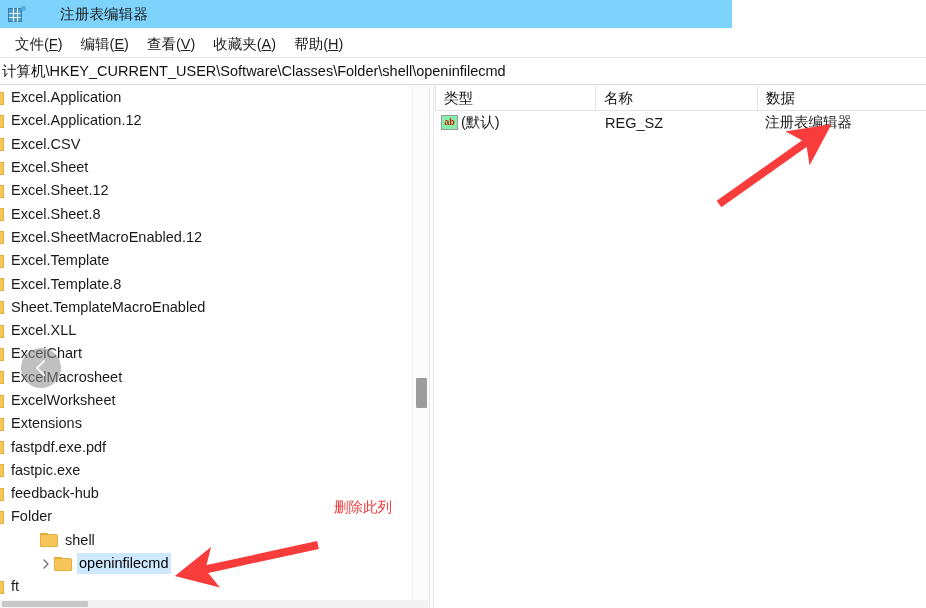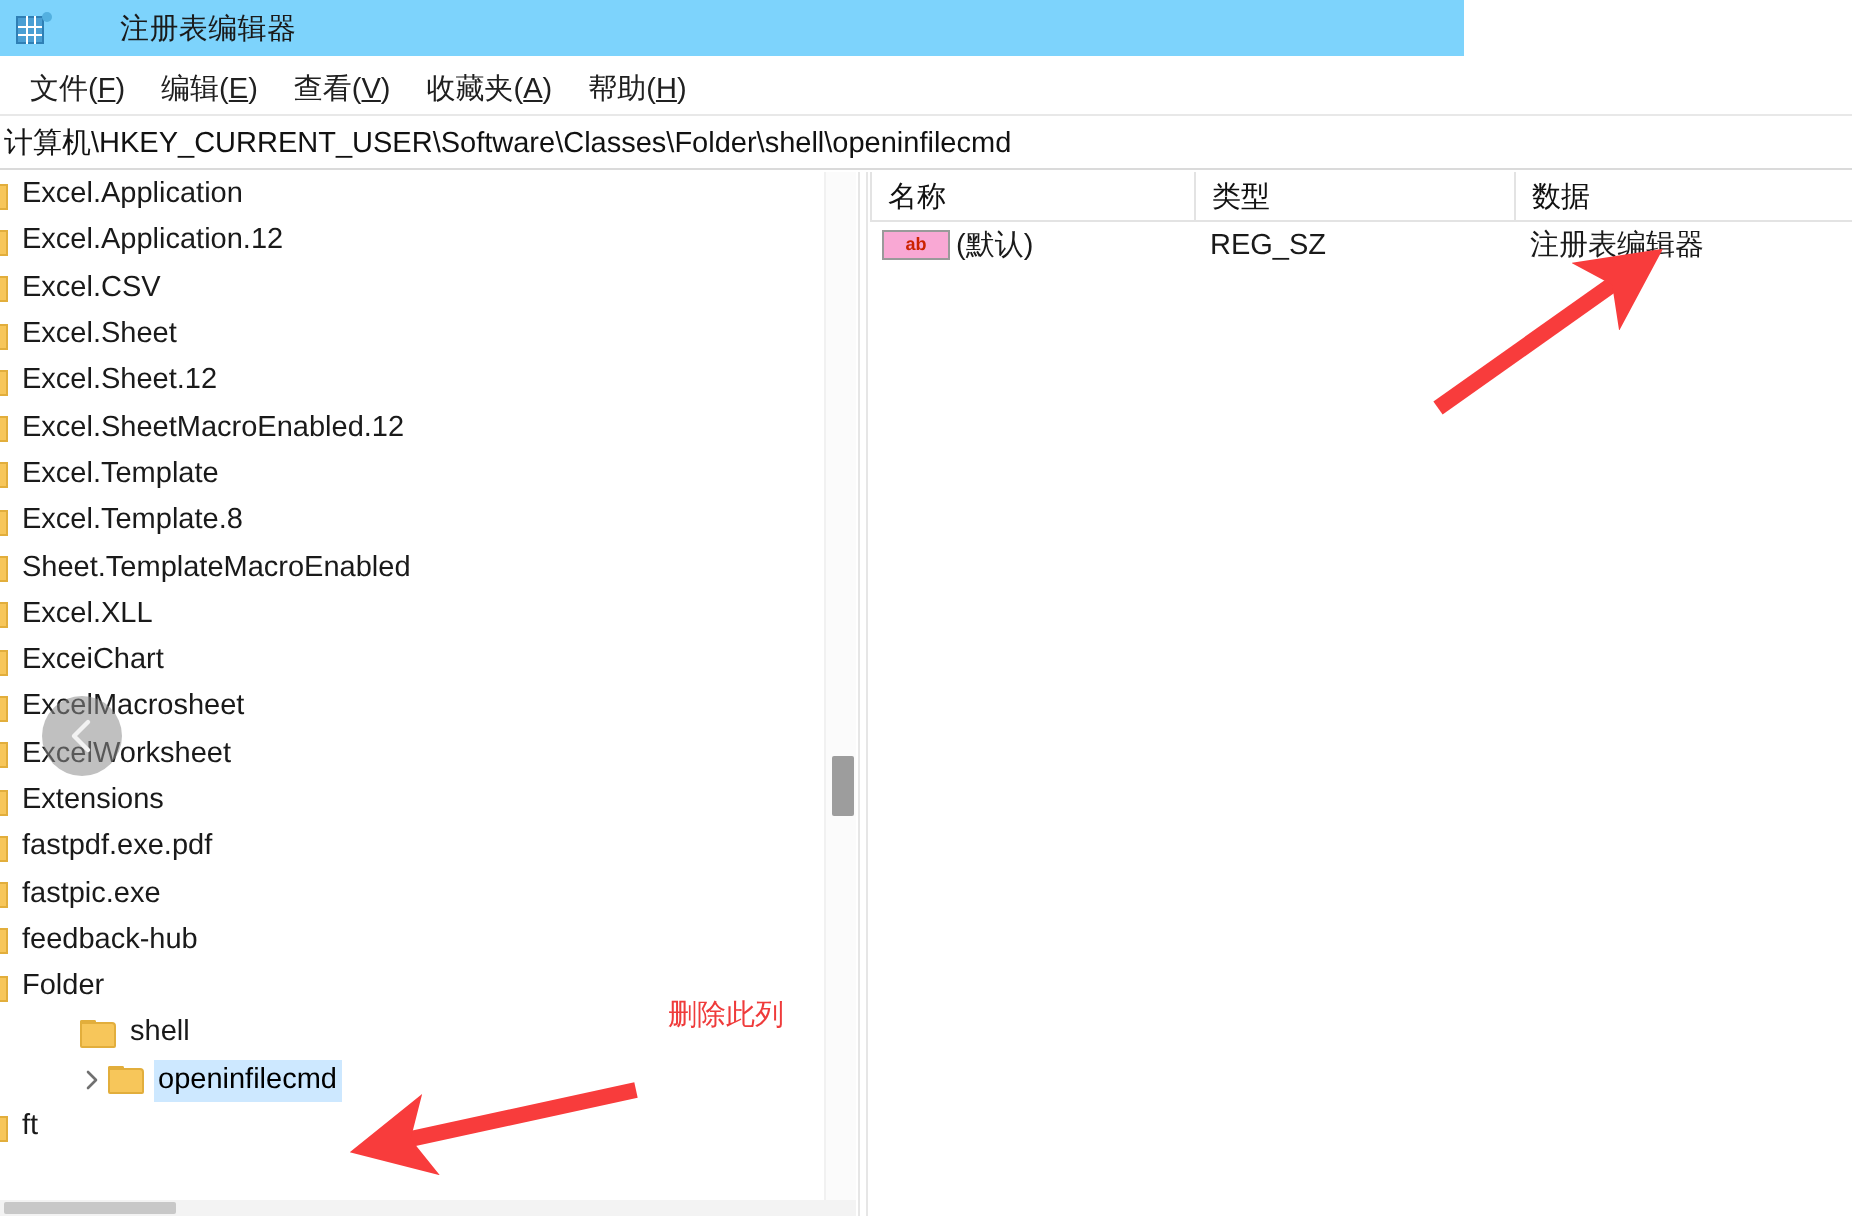--- a/index.html
+++ b/index.html
@@ -247,24 +247,24 @@
     color: #1a1a1a;
     padding-left: 8px;
     white-space: nowrap;
     overflow: hidden;
   }
   .lv-cell.c0 { width: 162px; padding-left: 6px; }
   .lv-cell.c1 { width: 160px; }
   .lv-cell.c2 { flex: 1 1 auto; }
   .ab-ico {
     position: relative;
-    width: 34px; height: 15px;
+    width: 17px; height: 15px;
     flex: 0 0 auto;
     margin-right: 3px;
-    background: #f9a8d4;
+    background: #86efac;
     border: 1px solid #9a9a9a;
     display: flex; align-items: center; justify-content: center;
   }
   .ab-ico span {
     font-size: 9px;
     font-weight: bold;
     color: #cc2200;
     line-height: 9px;
     font-family: "Liberation Sans", sans-serif;
   }
@@ -350,20 +350,26 @@
         <div class="tree-row lvl0">
           <div class="clip-ico">
             <div class="sliver"></div>
           </div>
           <span class="row-label">Excel.Sheet.12</span>
         </div>
         <div class="tree-row lvl0">
           <div class="clip-ico">
             <div class="sliver"></div>
           </div>
+          <span class="row-label">Excel.Sheet.8</span>
+        </div>
+        <div class="tree-row lvl0">
+          <div class="clip-ico">
+            <div class="sliver"></div>
+          </div>
           <span class="row-label">Excel.SheetMacroEnabled.12</span>
         </div>
         <div class="tree-row lvl0">
           <div class="clip-ico">
             <div class="sliver"></div>
           </div>
           <span class="row-label">Excel.Template</span>
         </div>
         <div class="tree-row lvl0">
           <div class="clip-ico">
@@ -468,22 +474,22 @@
     <div class="thumb"></div>
   </div>
   <div class="hscroll">
     <div class="thumb"></div>
   </div>
 
   <div class="splitter"></div>
 
   <div class="pane-right">
     <div class="lv-header">
+      <div class="lv-col c1">类型</div>
       <div class="lv-col c0">名称</div>
-      <div class="lv-col c1">类型</div>
       <div class="lv-col c2">数据</div>
     </div>
     <div class="lv-row">
       <div class="lv-cell c0">
         <div class="ab-ico">
             <span>ab</span>
           </div>
         <span>(默认)</span>
       </div>
       <div class="lv-cell c1">REG_SZ</div>

